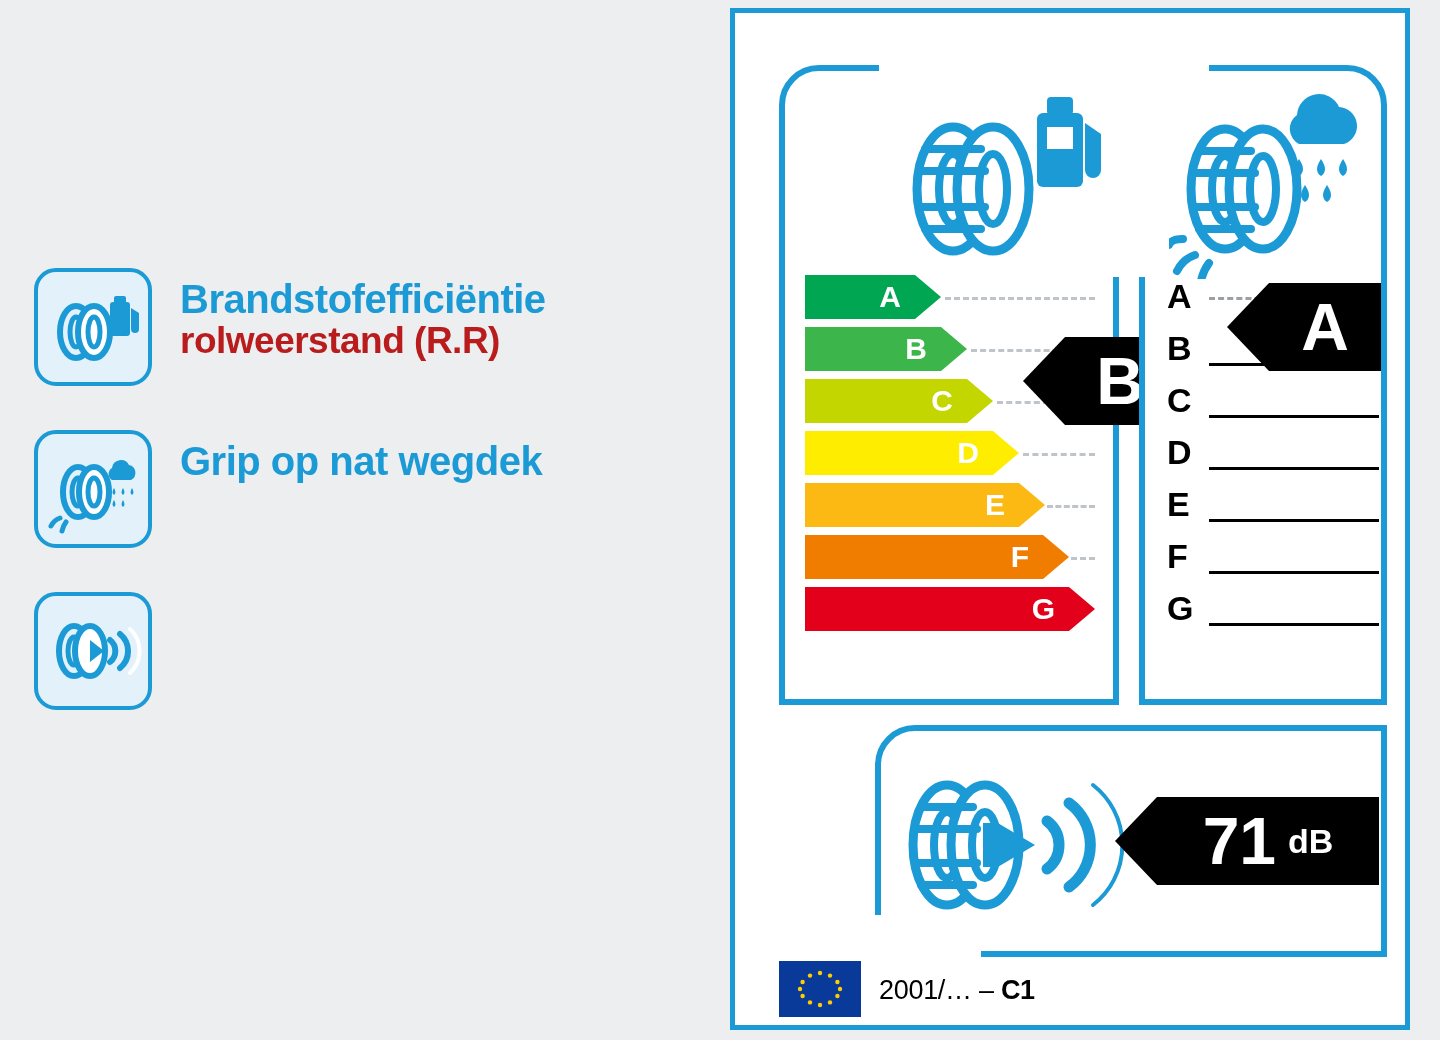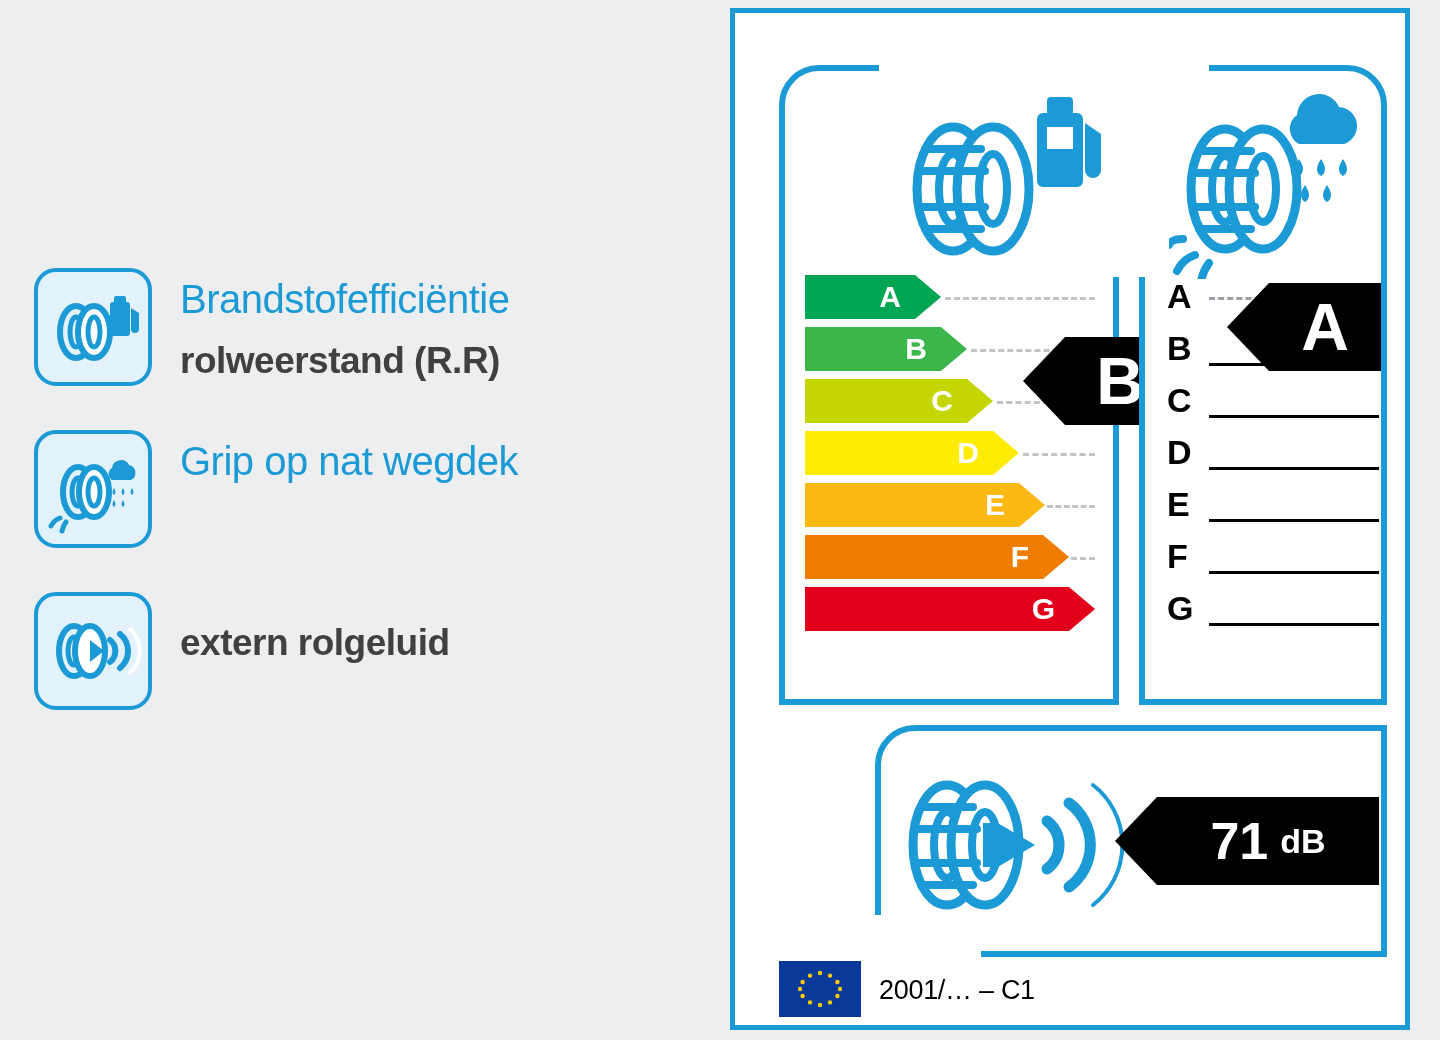--- a/index.html
+++ b/index.html
@@ -16,26 +16,26 @@
   .legend { position: absolute; left: 34px; top: 268px; width: 660px; }
   .legend-row { display: flex; align-items: flex-start; margin-bottom: 44px; }
   .legend-icon {
     width: 118px; height: 118px; flex: 0 0 118px;
     border: 4px solid #1b9ad6; border-radius: 22px;
     background: #e3f2fa;
     position: relative;
   }
   .legend-text { margin-left: 28px; padding-top: 10px; }
   .legend-title {
-    font-size: 40px; font-weight: normal; color: #1b9ad6;
+    font-size: 40px; font-weight: bold; color: #1b9ad6;
     letter-spacing: -0.5px; line-height: 1.05;
   }
   .legend-sub {
-    font-size: 37px; font-weight: bold; color: #404040;
-    letter-spacing: -0.5px; line-height: 1.15; margin-top: 20px;
+    font-size: 37px; font-weight: bold; color: #b91c1c;
+    letter-spacing: -0.5px; line-height: 1.15; margin-top: 0;
   }
 
   
   .label-card {
     position: absolute; left: 730px; top: 8px;
     width: 680px; height: 1022px;
     background: #ffffff;
     border: 5px solid #1b9ad6;
   }
 
@@ -103,21 +103,21 @@
   .wet-dots { position: absolute; height: 0; border-top: 3px dashed #9aa0a5; }
 
   .eu-flag {
     position: absolute; left: 44px; top: 948px; width: 82px; height: 56px;
     background: #0a3a99; overflow: hidden;
   }
   .reg-text {
     position: absolute; left: 144px; top: 962px;
     font-size: 27px; color: #000; letter-spacing: -0.3px;
   }
-  .reg-text b { font-weight: normal; }
+  .reg-text b { font-weight: bold; }
 
   svg { display: block; }
 </style>
 </head>
 <body>
 
 <div class="page">
 
   <div class="legend">
 
@@ -185,21 +185,20 @@
           <g fill="none" stroke="#1b9ad6" stroke-width="6" stroke-linecap="round">
             <path d="M72 44 a14 14 0 0 1 0 22"></path>
             <path d="M82 38 a22 22 0 0 1 0 34"></path>
           </g>
           <g fill="none" stroke="#ffffff" stroke-width="4" stroke-linecap="round">
             <path d="M92 33 a30 30 0 0 1 0 44"></path>
           </g>
         </svg>
       </div>
       <div class="legend-text">
-        <div class="legend-sub">extern rolgeluid</div>
       </div>
     </div>
   </div>
 
   <div class="label-card">
 
     <div class="panel panel-fuel">
 
       <div class="notch" style="left:94px; top:-6px; width:246px; height:212px; background:#fff;"></div>
 
@@ -369,21 +368,21 @@
           <g fill="none" stroke="#1b9ad6" stroke-width="4" stroke-linecap="round">
             <path d="M196 40 a76 76 0 0 1 0 120"></path>
           </g>
         </svg>
       </div>
     </div>
 
     <div class="result" style="left:380px; top:784px;">
       <div class="tip"></div>
       <div class="body" style="width:222px; padding:0 10px;">
-        <span style="font-size:52px;">71</span>
+        <span style="font-size:66px;">71</span>
         <span style="font-size:34px; margin-left:12px;">dB</span>
       </div>
     </div>
 
     <div class="eu-flag">
       <svg width="82" height="56" viewBox="0 0 82 56">
         <rect width="82" height="56" fill="#0a3a99"></rect>
         <g fill="#ffcc00">
           <circle cx="41" cy="12" r="2.2"></circle>
           <circle cx="51" cy="14.6" r="2.2"></circle>

